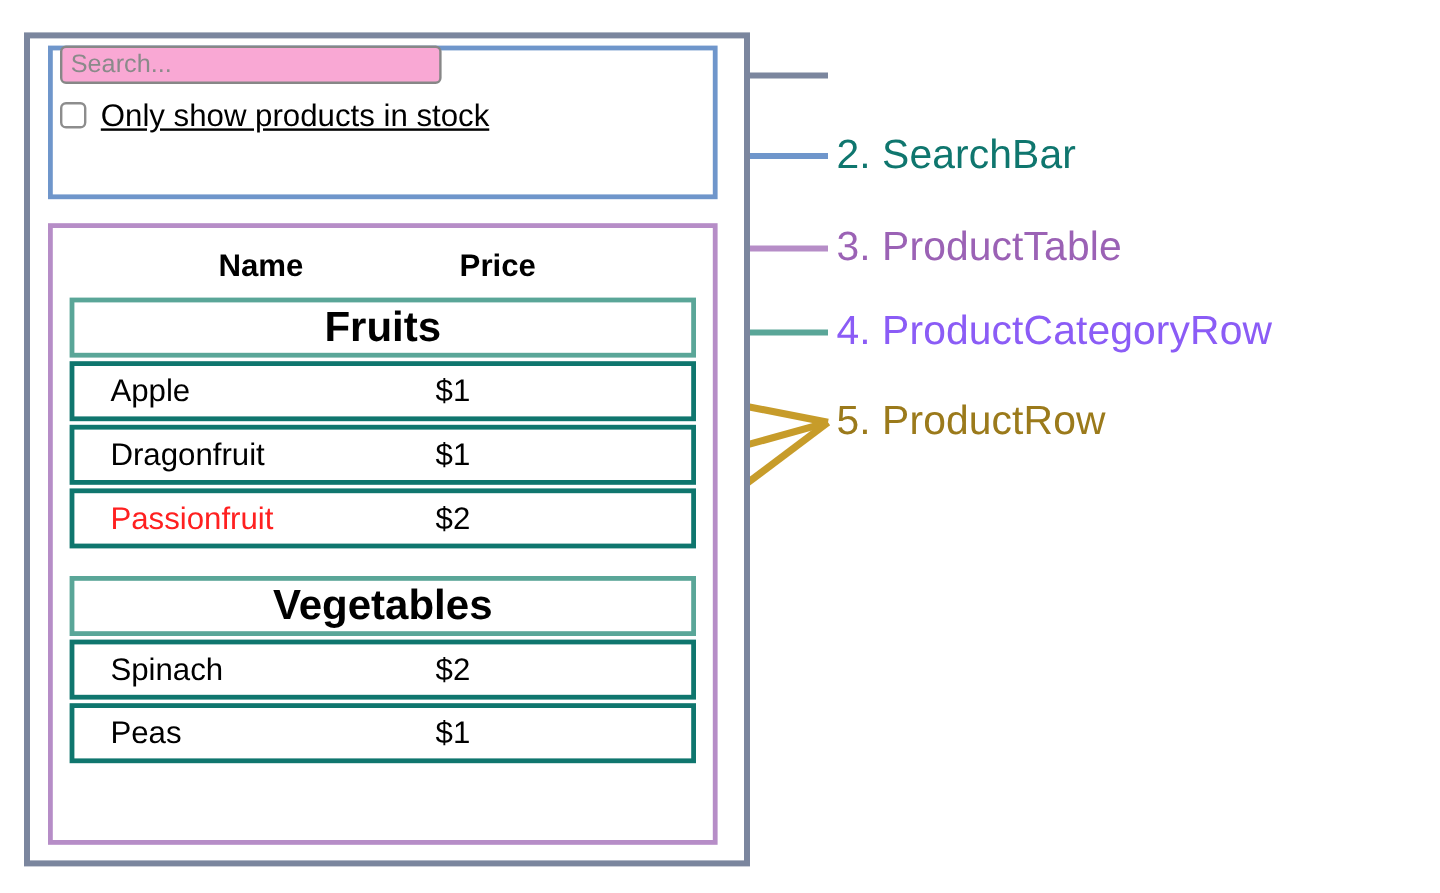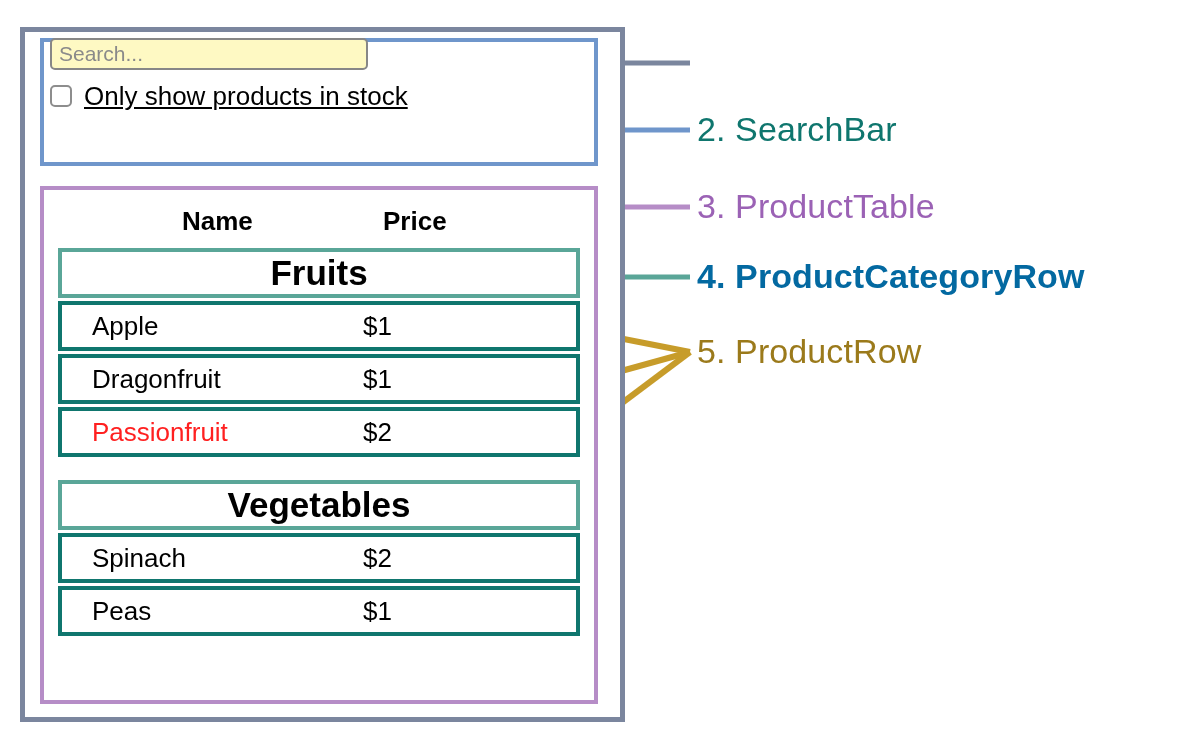--- a/index.html
+++ b/index.html
@@ -54,21 +54,21 @@
   }
   .search-input {
     position: absolute;
     left: 50px;
     top: 38px;
     width: 318px;
     height: 32px;
     box-sizing: border-box;
     border: 2px solid #878787;
     border-radius: 5px;
-    background: #fef9c3;
+    background: #f9a8d4;
     font-family: "Liberation Sans", sans-serif;
     font-size: 21px;
     color: #333333;
     padding: 0 7px;
     outline: none;
   }
   .search-input::placeholder {
     color: #8a8a8a;
     opacity: 1;
   }
@@ -191,21 +191,21 @@
     position: absolute;
     left: 697px;
     font-size: 34px;
     letter-spacing: 0.1px;
     white-space: nowrap;
     line-height: 1;
   }
   .legend-1 { top: 47px;  color: #5f6b80; }
   .legend-2 { top: 112px; color: #0f766e; }
   .legend-3 { top: 189px; color: #9b62b5; }
-  .legend-4 { top: 259px; color: #0369a1; font-weight: bold; }
+  .legend-4 { top: 259px; color: #8b5cf6; }
   .legend-5 { top: 334px; color: #9b7a1b; }
 </style>
 </head>
 <body>
 
 <div id="canvas">
 
   <svg id="connectors" viewBox="0 0 1200 744">
 
     <line x1="622" y1="63" x2="690" y2="63" stroke="#7b869e" stroke-width="5"></line>

